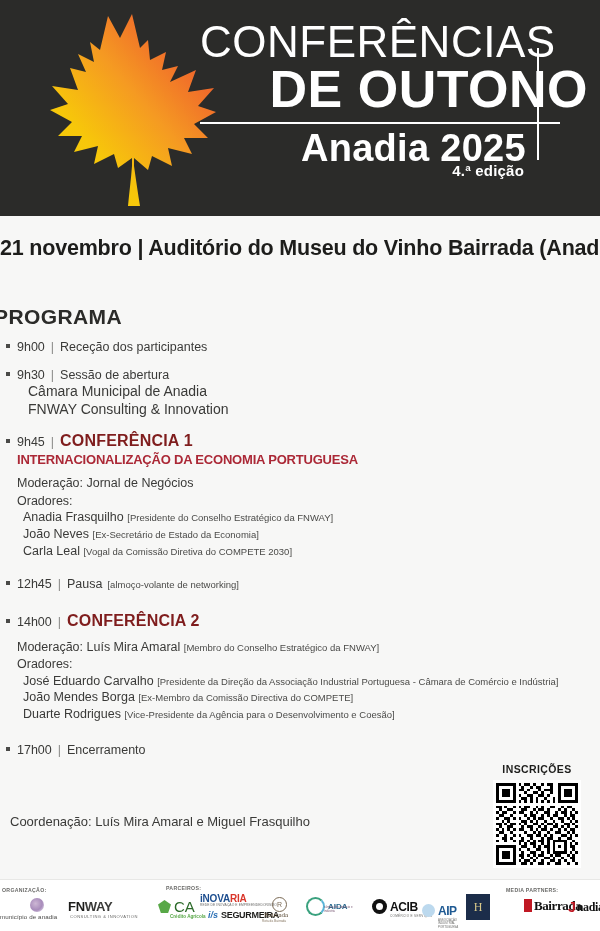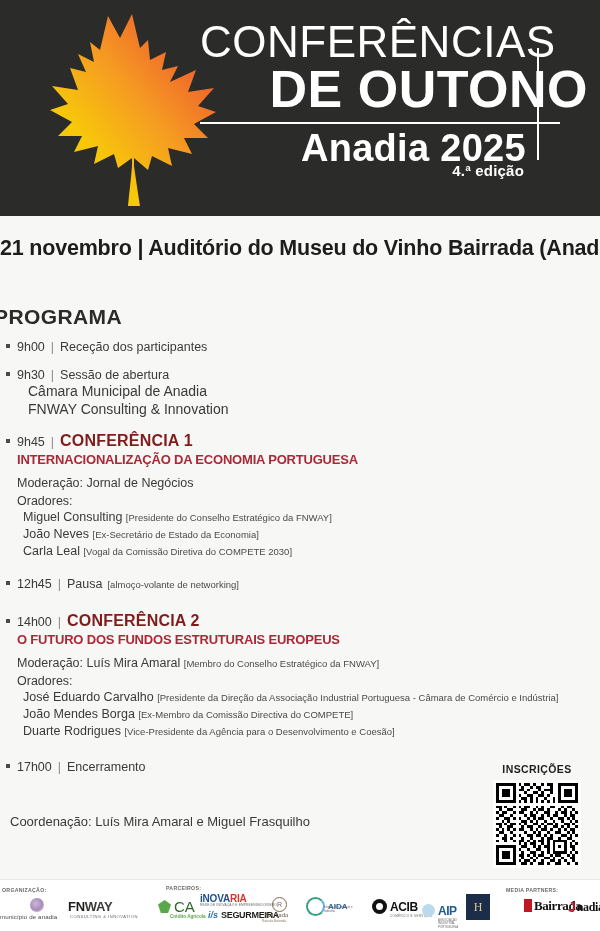--- a/index.html
+++ b/index.html
@@ -499,21 +499,21 @@
       <div class="conf-title">INTERNACIONALIZAÇÃO DA ECONOMIA PORTUGUESA</div>
 
       <div class="detail-block">
         <div class="moderacao">
           <span>Moderação:</span>
           <span>Jornal de Negócios</span>
         </div>
         <div class="oradores-label">Oradores:</div>
 
         <div class="speaker">
-          <span class="nm">Miguel Consulting</span>
+          <span class="nm">Anadia Frasquilho</span>
           <span class="role">[Presidente do Conselho Estratégico da FNWAY]</span>
         </div>
         <div class="speaker">
           <span class="nm">João Neves</span>
           <span class="role">[Ex-Secretário de Estado da  Economia]</span>
         </div>
         <div class="speaker">
           <span class="nm">Carla Leal</span>
           <span class="role">[Vogal da Comissão Diretiva do COMPETE 2030]</span>
         </div>
@@ -530,21 +530,20 @@
       </div>
     </div>
 
     <div class="item" style="margin-top:18px;">
       <div class="item-head">
         <span class="bullet"></span>
         <span class="time">14h00</span>
         <span class="sep">|</span>
         <span class="conf-tag">CONFERÊNCIA 2</span>
       </div>
-      <div class="conf-title">O FUTURO DOS FUNDOS ESTRUTURAIS EUROPEUS</div>
 
       <div class="detail-block">
         <div class="moderacao">
           <span>Moderação:</span>
           <span>Luís Mira Amaral</span>
           <span class="role">[Membro do Conselho Estratégico da FNWAY]</span>
         </div>
         <div class="oradores-label">Oradores:</div>
 
         <div class="speaker">

